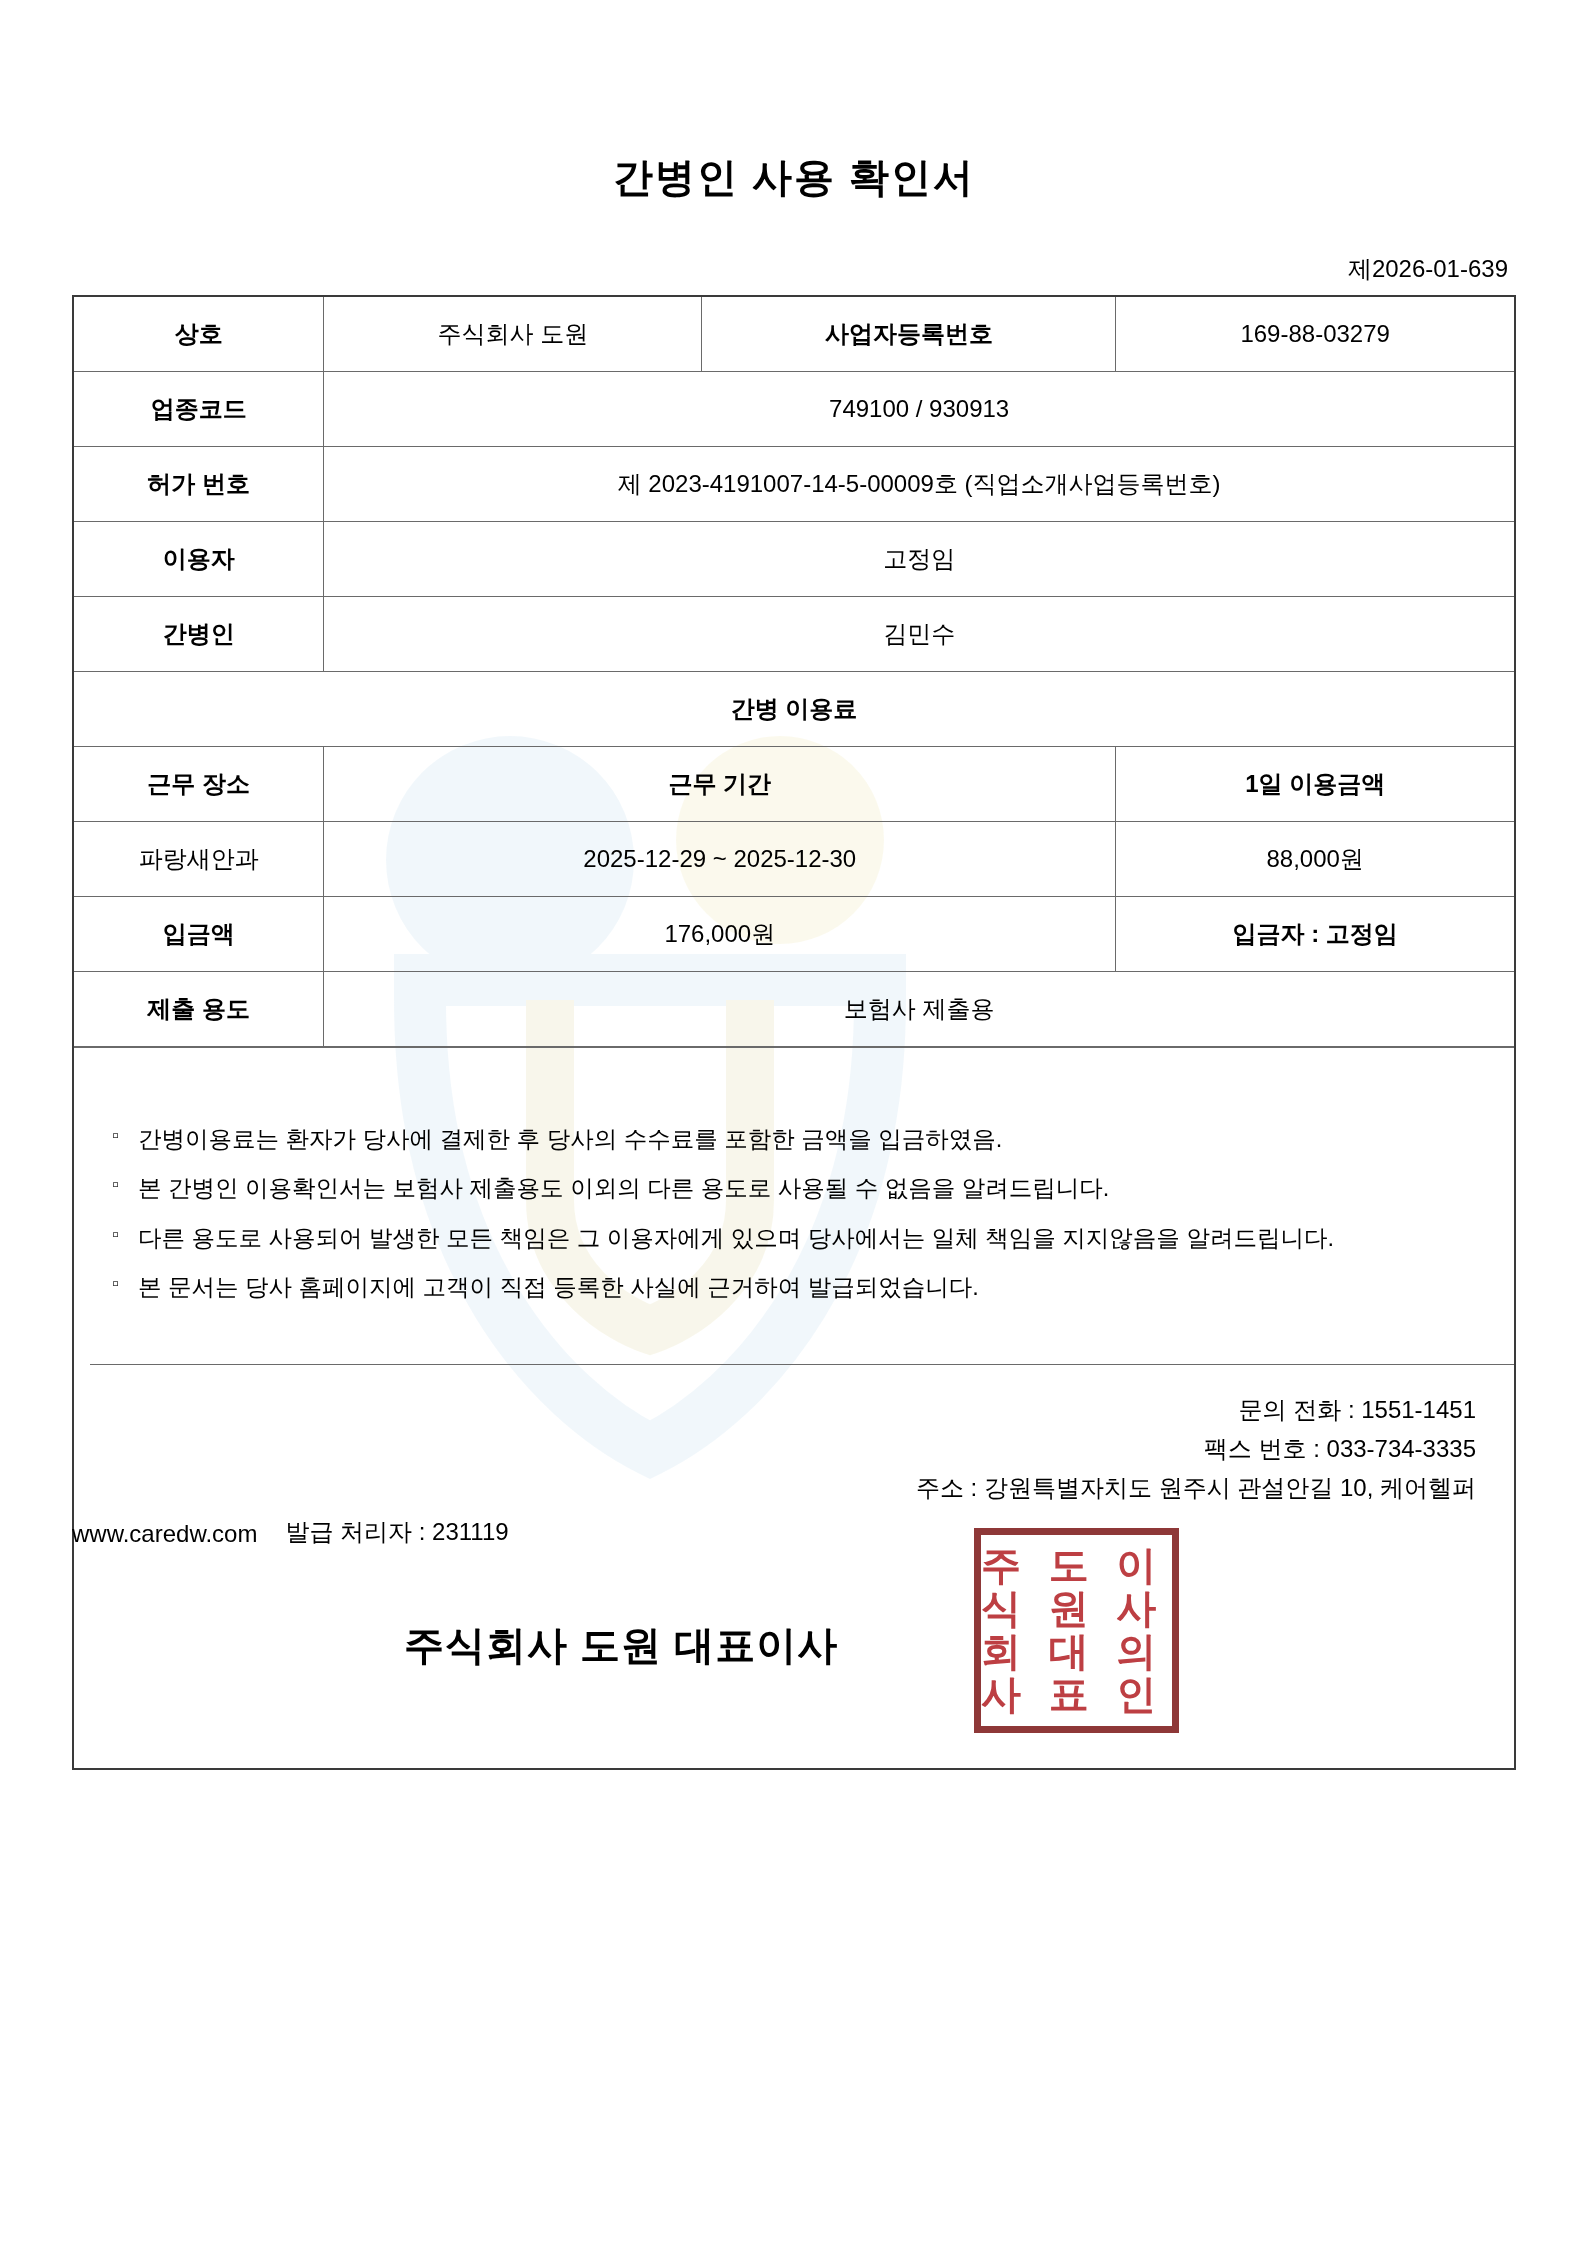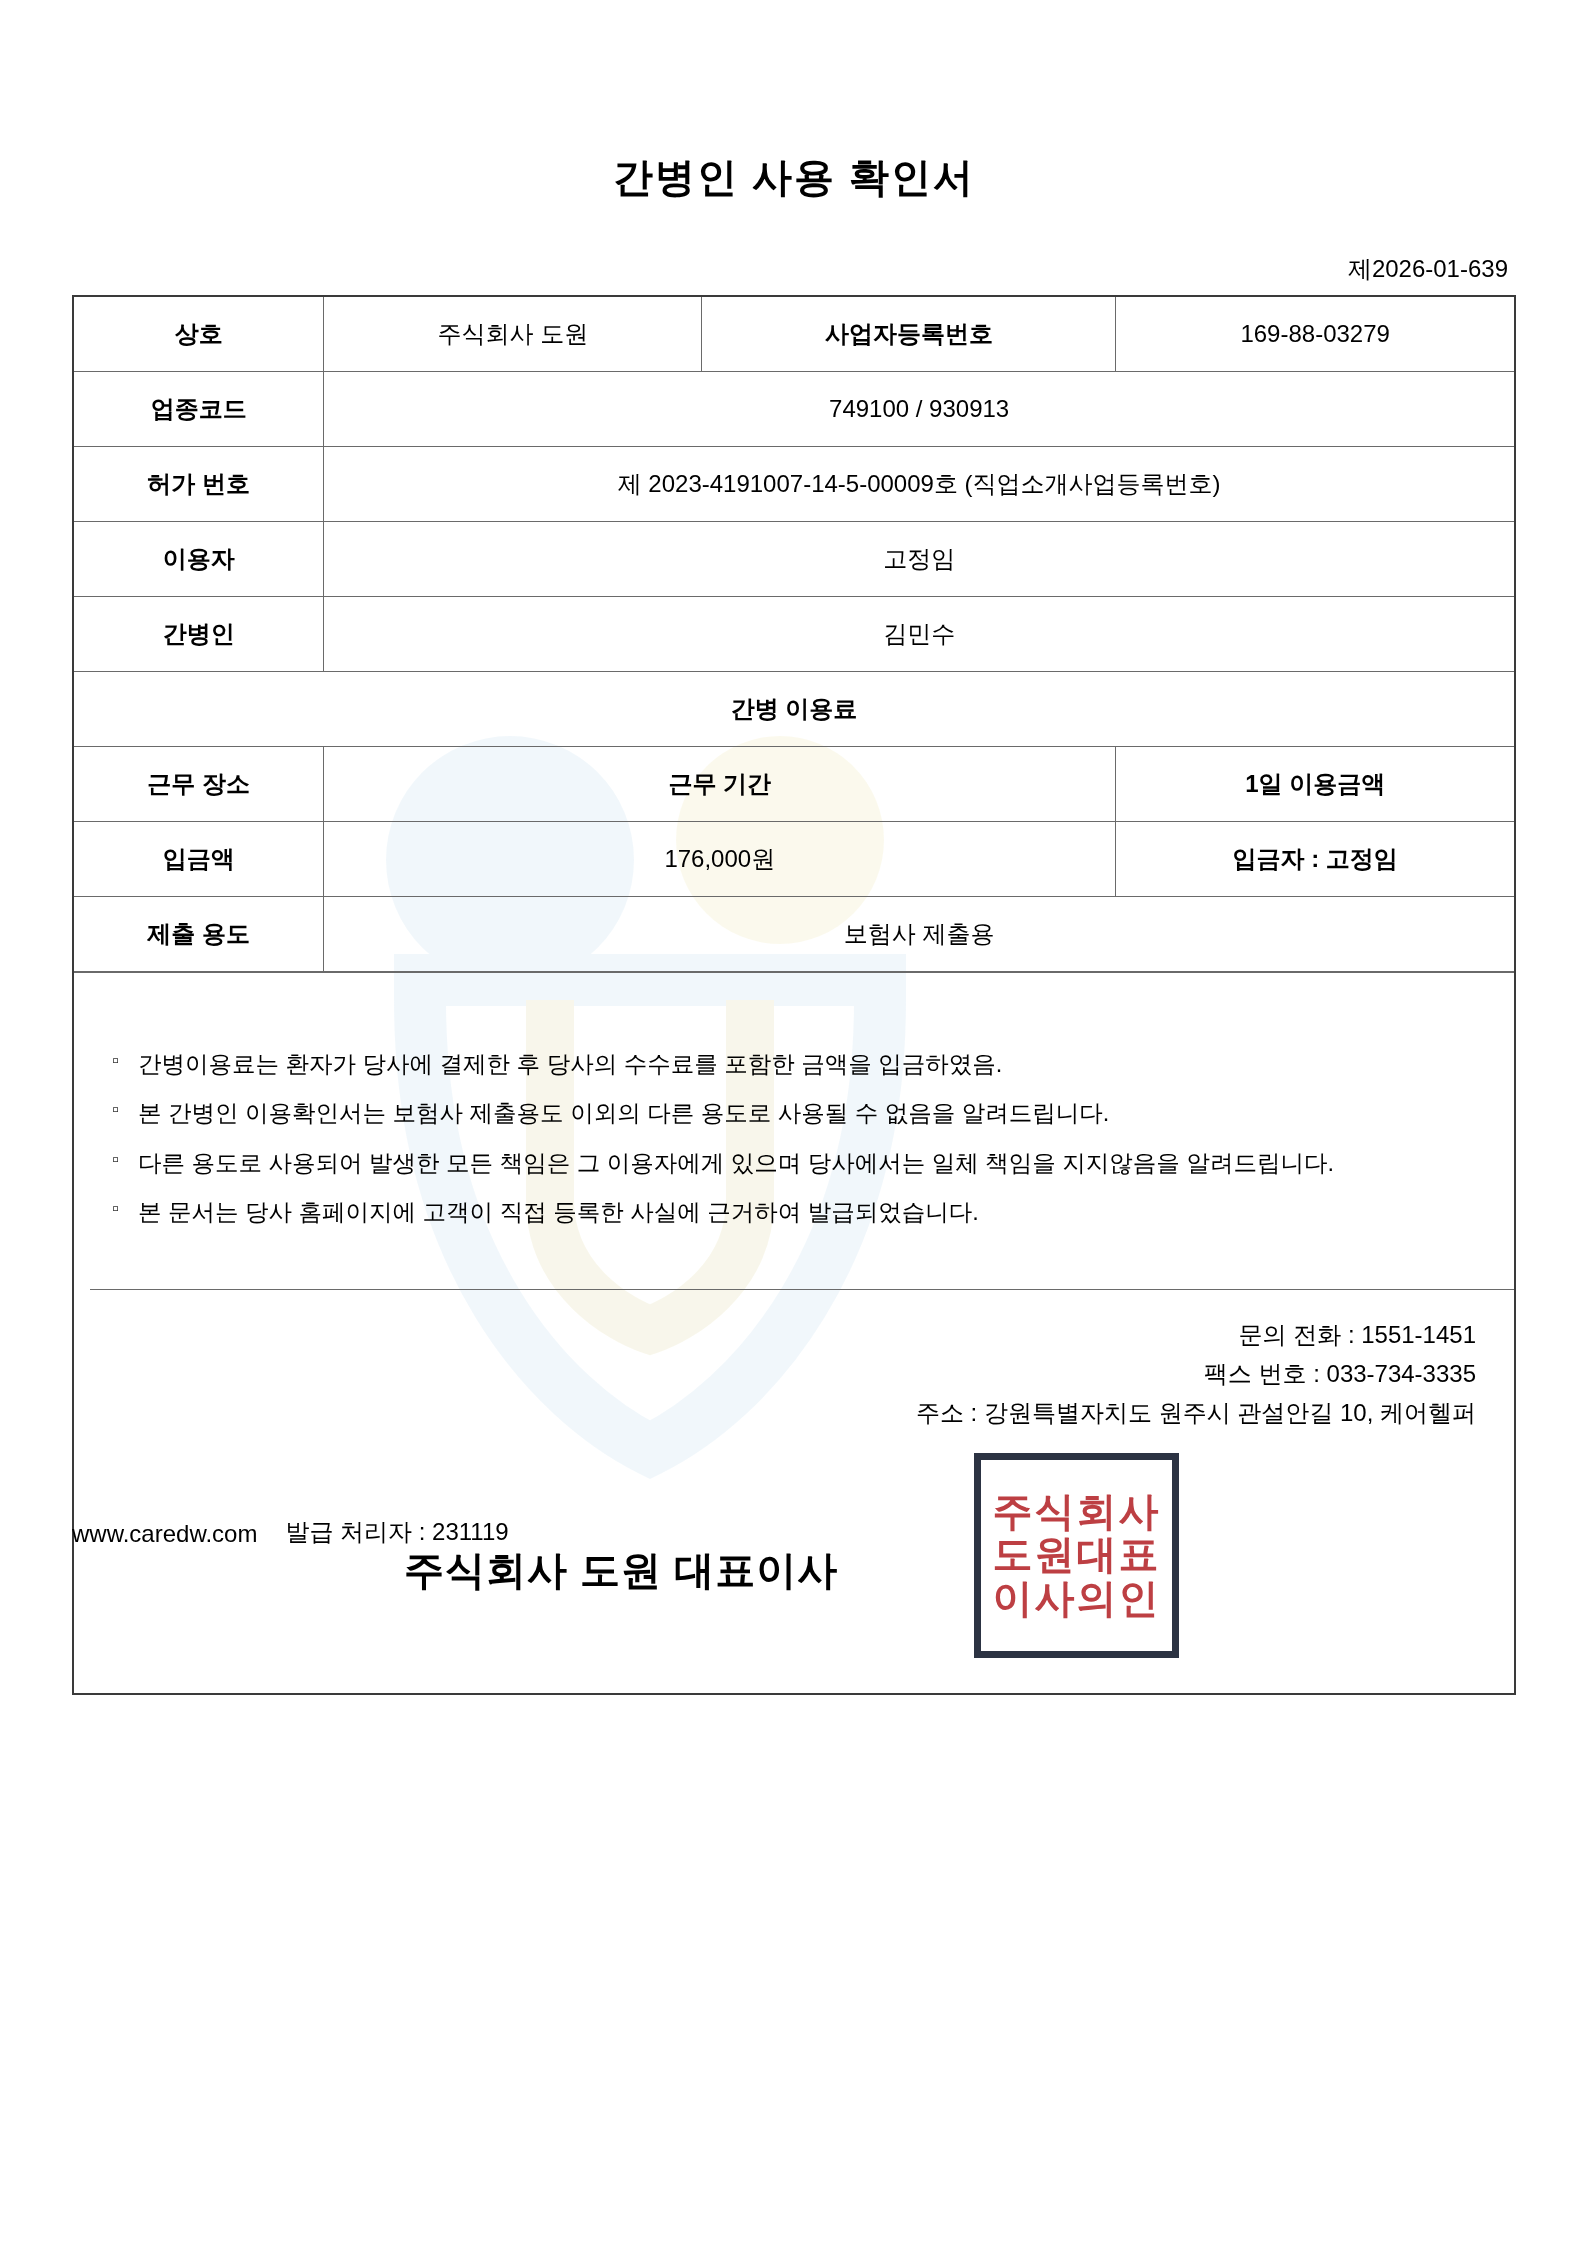--- a/index.html
+++ b/index.html
@@ -145,33 +145,34 @@
     font-size: 40px;
     font-weight: bold;
     letter-spacing: 1px;
   }
   .stamp {
     position: absolute;
     left: 900px;
     top: 10px;
     width: 205px;
     height: 205px;
-    border: 7px solid #0f172a;
+    border: 7px solid #7f1d1d;
     color: #b4252a;
     box-sizing: border-box;
     display: flex;
-    flex-direction: column;
+    flex-direction: row;
     justify-content: center;
     align-items: center;
     font-weight: bold;
     font-size: 40px;
     line-height: 1.08;
     letter-spacing: 2px;
     opacity: 0.88;
     font-family: "DejaVu Sans", sans-serif;
+    gap: 12px;
   }
   .stamp span { display: block; }
 
   .footer {
     position: absolute;
     left: 72px;
     right: 72px;
     bottom: 68px;
     display: flex;
     justify-content: flex-start;
@@ -234,20 +235,25 @@
         <tr class="section-title">
           <td colspan="4">간병 이용료</td>
         </tr>
 
         <tr>
           <td class="lbl">근무 장소</td>
           <td class="lbl" colspan="2">근무 기간</td>
           <td class="lbl">1일 이용금액</td>
         </tr>
         <tr>
+          <td>파랑새안과</td>
+          <td colspan="2">2025-12-29  ~  2025-12-30</td>
+          <td>88,000원</td>
+        </tr>
+        <tr>
           <td class="lbl">입금액</td>
           <td colspan="2">176,000원</td>
           <td class="lbl">입금자 : 고정임</td>
         </tr>
         <tr>
           <td class="lbl">제출 용도</td>
           <td colspan="3">보험사 제출용</td>
         </tr>
       </tbody>
     </table>

